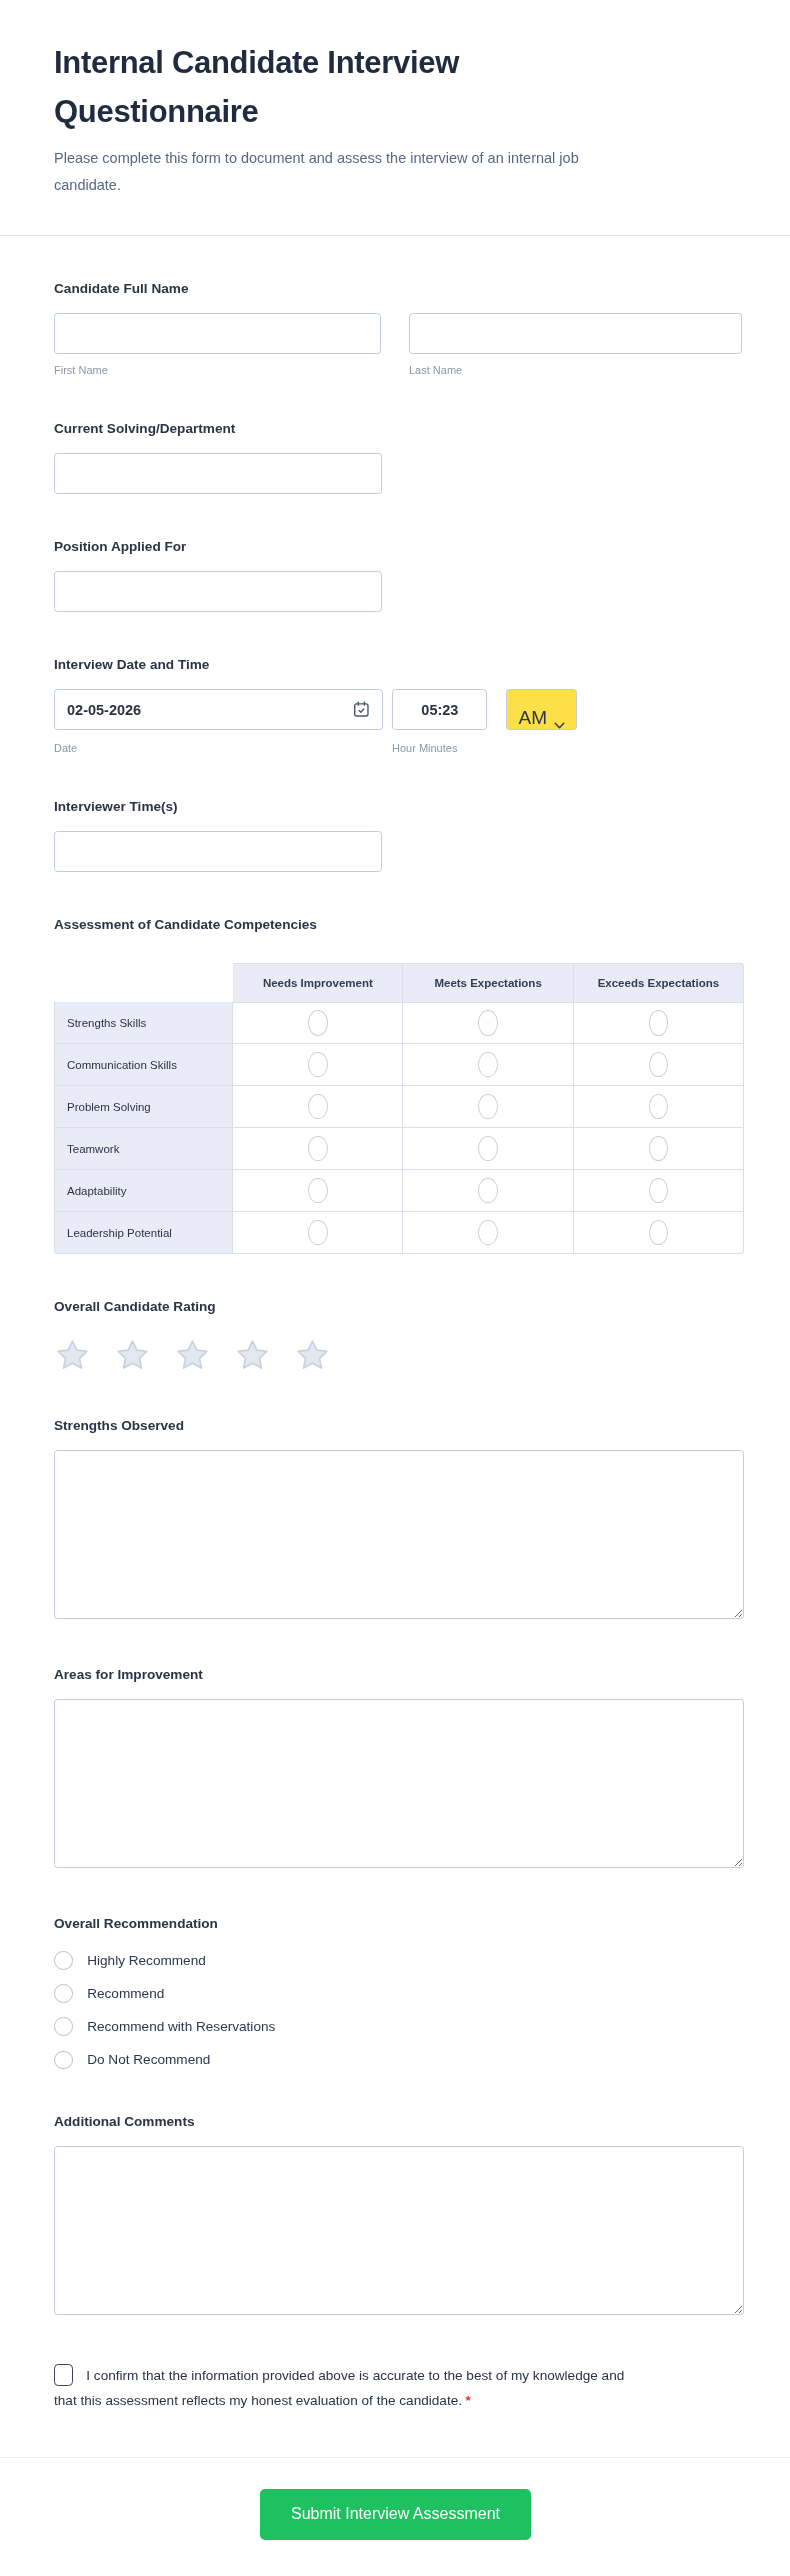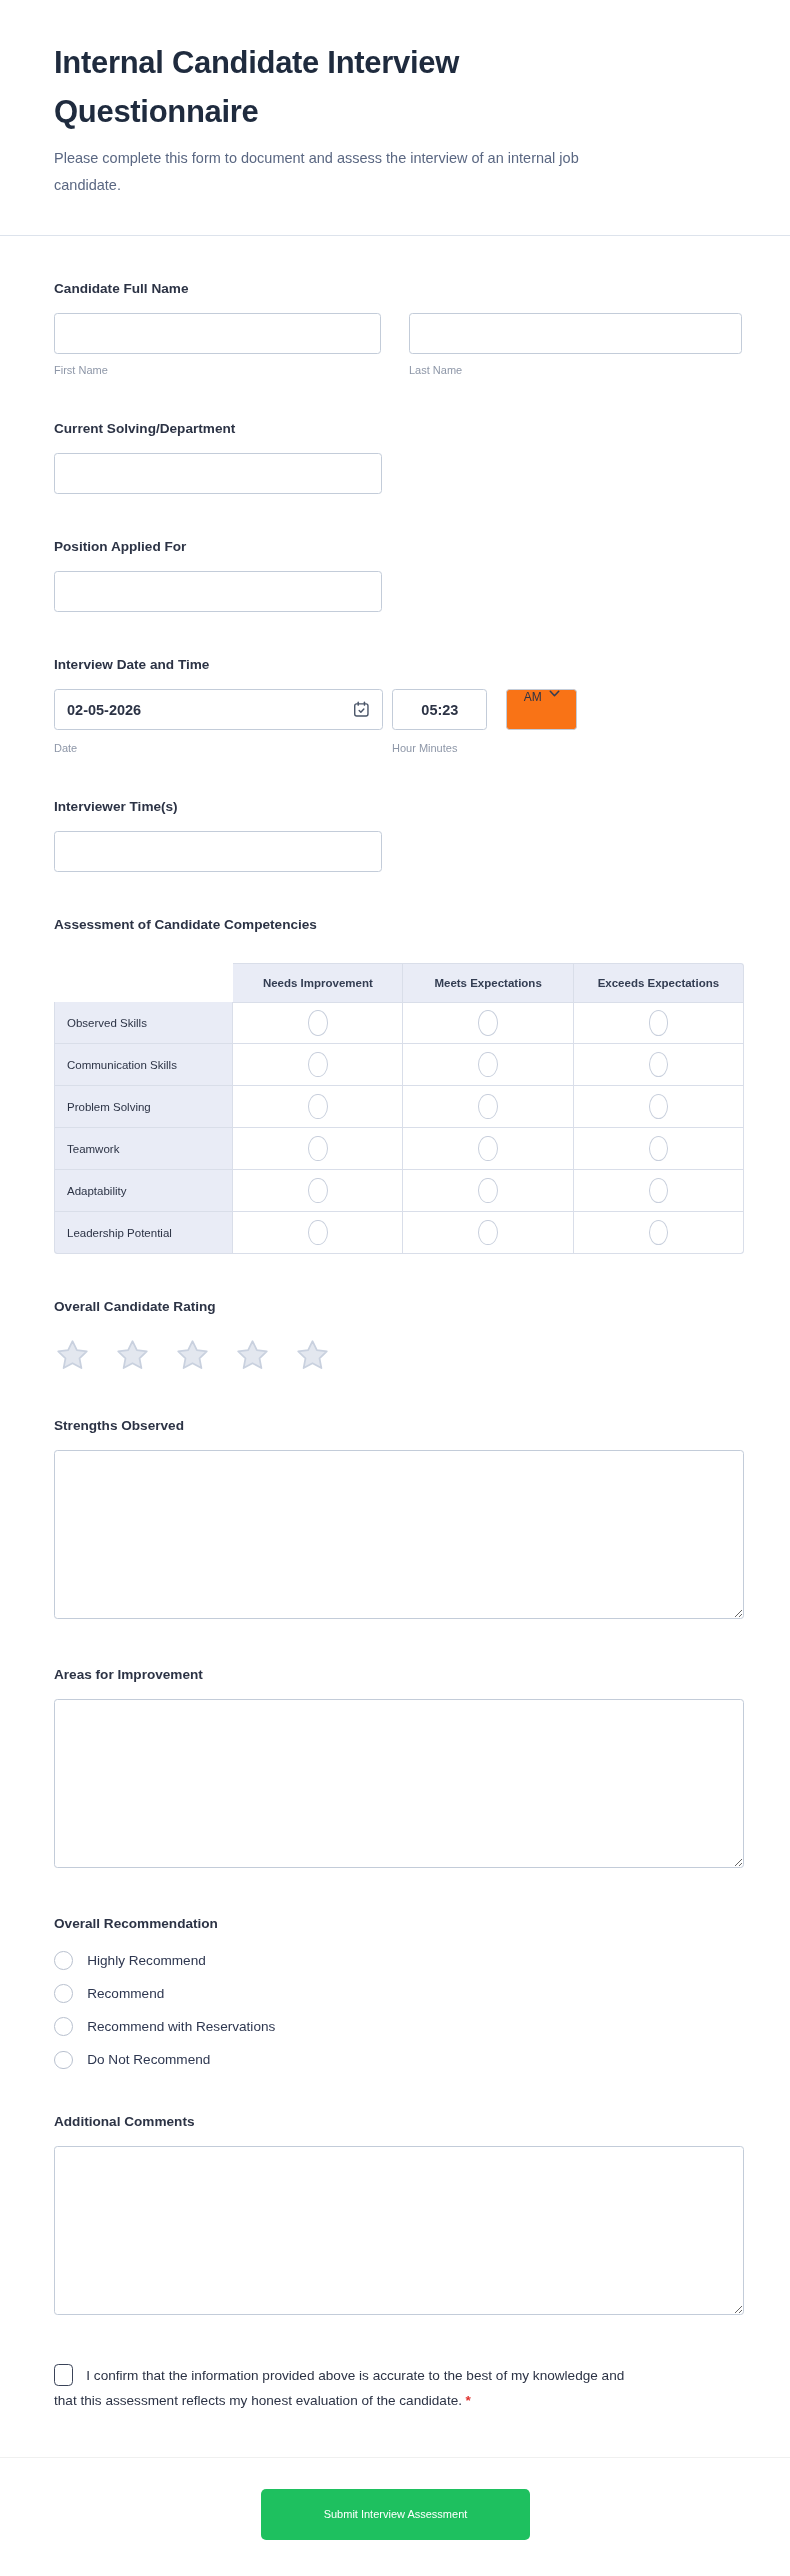--- a/index.html
+++ b/index.html
@@ -37,22 +37,22 @@
   .sublabel-row { display:flex; gap:28px; margin-top:10.2px; }
   .sublabel { font-size:11px; color:#8e97a8; }
 
   .datetime-row { display:flex; gap:9.4px; margin-top:15.3px; align-items:center; }
   .date-wrap { position:relative; width:329px; }
   .date-wrap .input { width:100%; padding-right:41px; }
   .cal-icon { position:absolute; right:12px; top:11px; width:18.7px; height:18.7px; cursor:pointer; }
   .time-input { width:95px; text-align:center; padding:0 8.5px; }
   .ampm-select {
     margin-left:9.4px; width:71px; height:41px; border:0.9px solid #c3ccd9; border-radius:3.4px;
-    display:flex; align-items:flex-start; justify-content:center; gap:6.8px;
-    font-size:12px; color:#2c3345; background:#f97316; cursor:pointer;
+    display:flex; align-items:flex-end; justify-content:center; gap:6.8px;
+    font-size:19px; color:#2c3345; background:#fde047; cursor:pointer;
   }
   .dt-sublabels { display:flex; margin-top:12px; }
   .dt-sub-date { width:338px; }
 
   
   .matrix { margin-top:29px; border-collapse:separate; border-spacing:0; width:690px; font-size:11.5px; }
   .matrix th, .matrix td { border:0.9px solid #d9dee9; }
   .matrix .corner { border:none; background:transparent; }
   .matrix thead th {
     background:#e9ecf6; font-weight:700; color:#333d52; height:39px;
@@ -93,21 +93,21 @@
   .confirm-block { margin-top:46px; font-size:13.6px; line-height:1.82; color:#2c3345; max-width:587px; }
   .confirm-check {
     display:inline-block; width:18.7px; height:22px; border:1.7px solid #3a4358; border-radius:4.3px;
     background:#fff; vertical-align:-6px; margin-right:13.6px; cursor:pointer;
   }
   .req-star { color:#e0312d; font-weight:700; margin-left:3.4px; }
 
   .submit-row { display:flex; justify-content:center; padding:31px 0 48px 0; }
   .submit-btn {
     background:#1ec05f; color:#ffffff; border:none; border-radius:5.1px;
-    height:51px; padding:13px 31px; font-size:11px; font-family:inherit;
+    height:51px; padding:13px 31px; font-size:16px; font-family:inherit;
     font-weight:500; cursor:pointer; min-width:269px;
   }
 </style>
 </head>
 <body>
 
 <header class="form-header">
   <h1 class="form-title">Internal Candidate Interview Questionnaire</h1>
   <p class="form-description">Please complete this form to document and assess the interview of an internal job candidate.</p>
 </header>
@@ -174,21 +174,21 @@
       <thead>
         <tr>
           <th class="corner"></th>
           <th>Needs Improvement</th>
           <th>Meets Expectations</th>
           <th>Exceeds Expectations</th>
         </tr>
       </thead>
       <tbody>
         <tr>
-          <th>Observed Skills</th>
+          <th>Strengths Skills</th>
           <td><span class="cell-radio"></span></td>
           <td><span class="cell-radio"></span></td>
           <td><span class="cell-radio"></span></td>
         </tr>
         <tr>
           <th>Communication Skills</th>
           <td><span class="cell-radio"></span></td>
           <td><span class="cell-radio"></span></td>
           <td><span class="cell-radio"></span></td>
         </tr>

